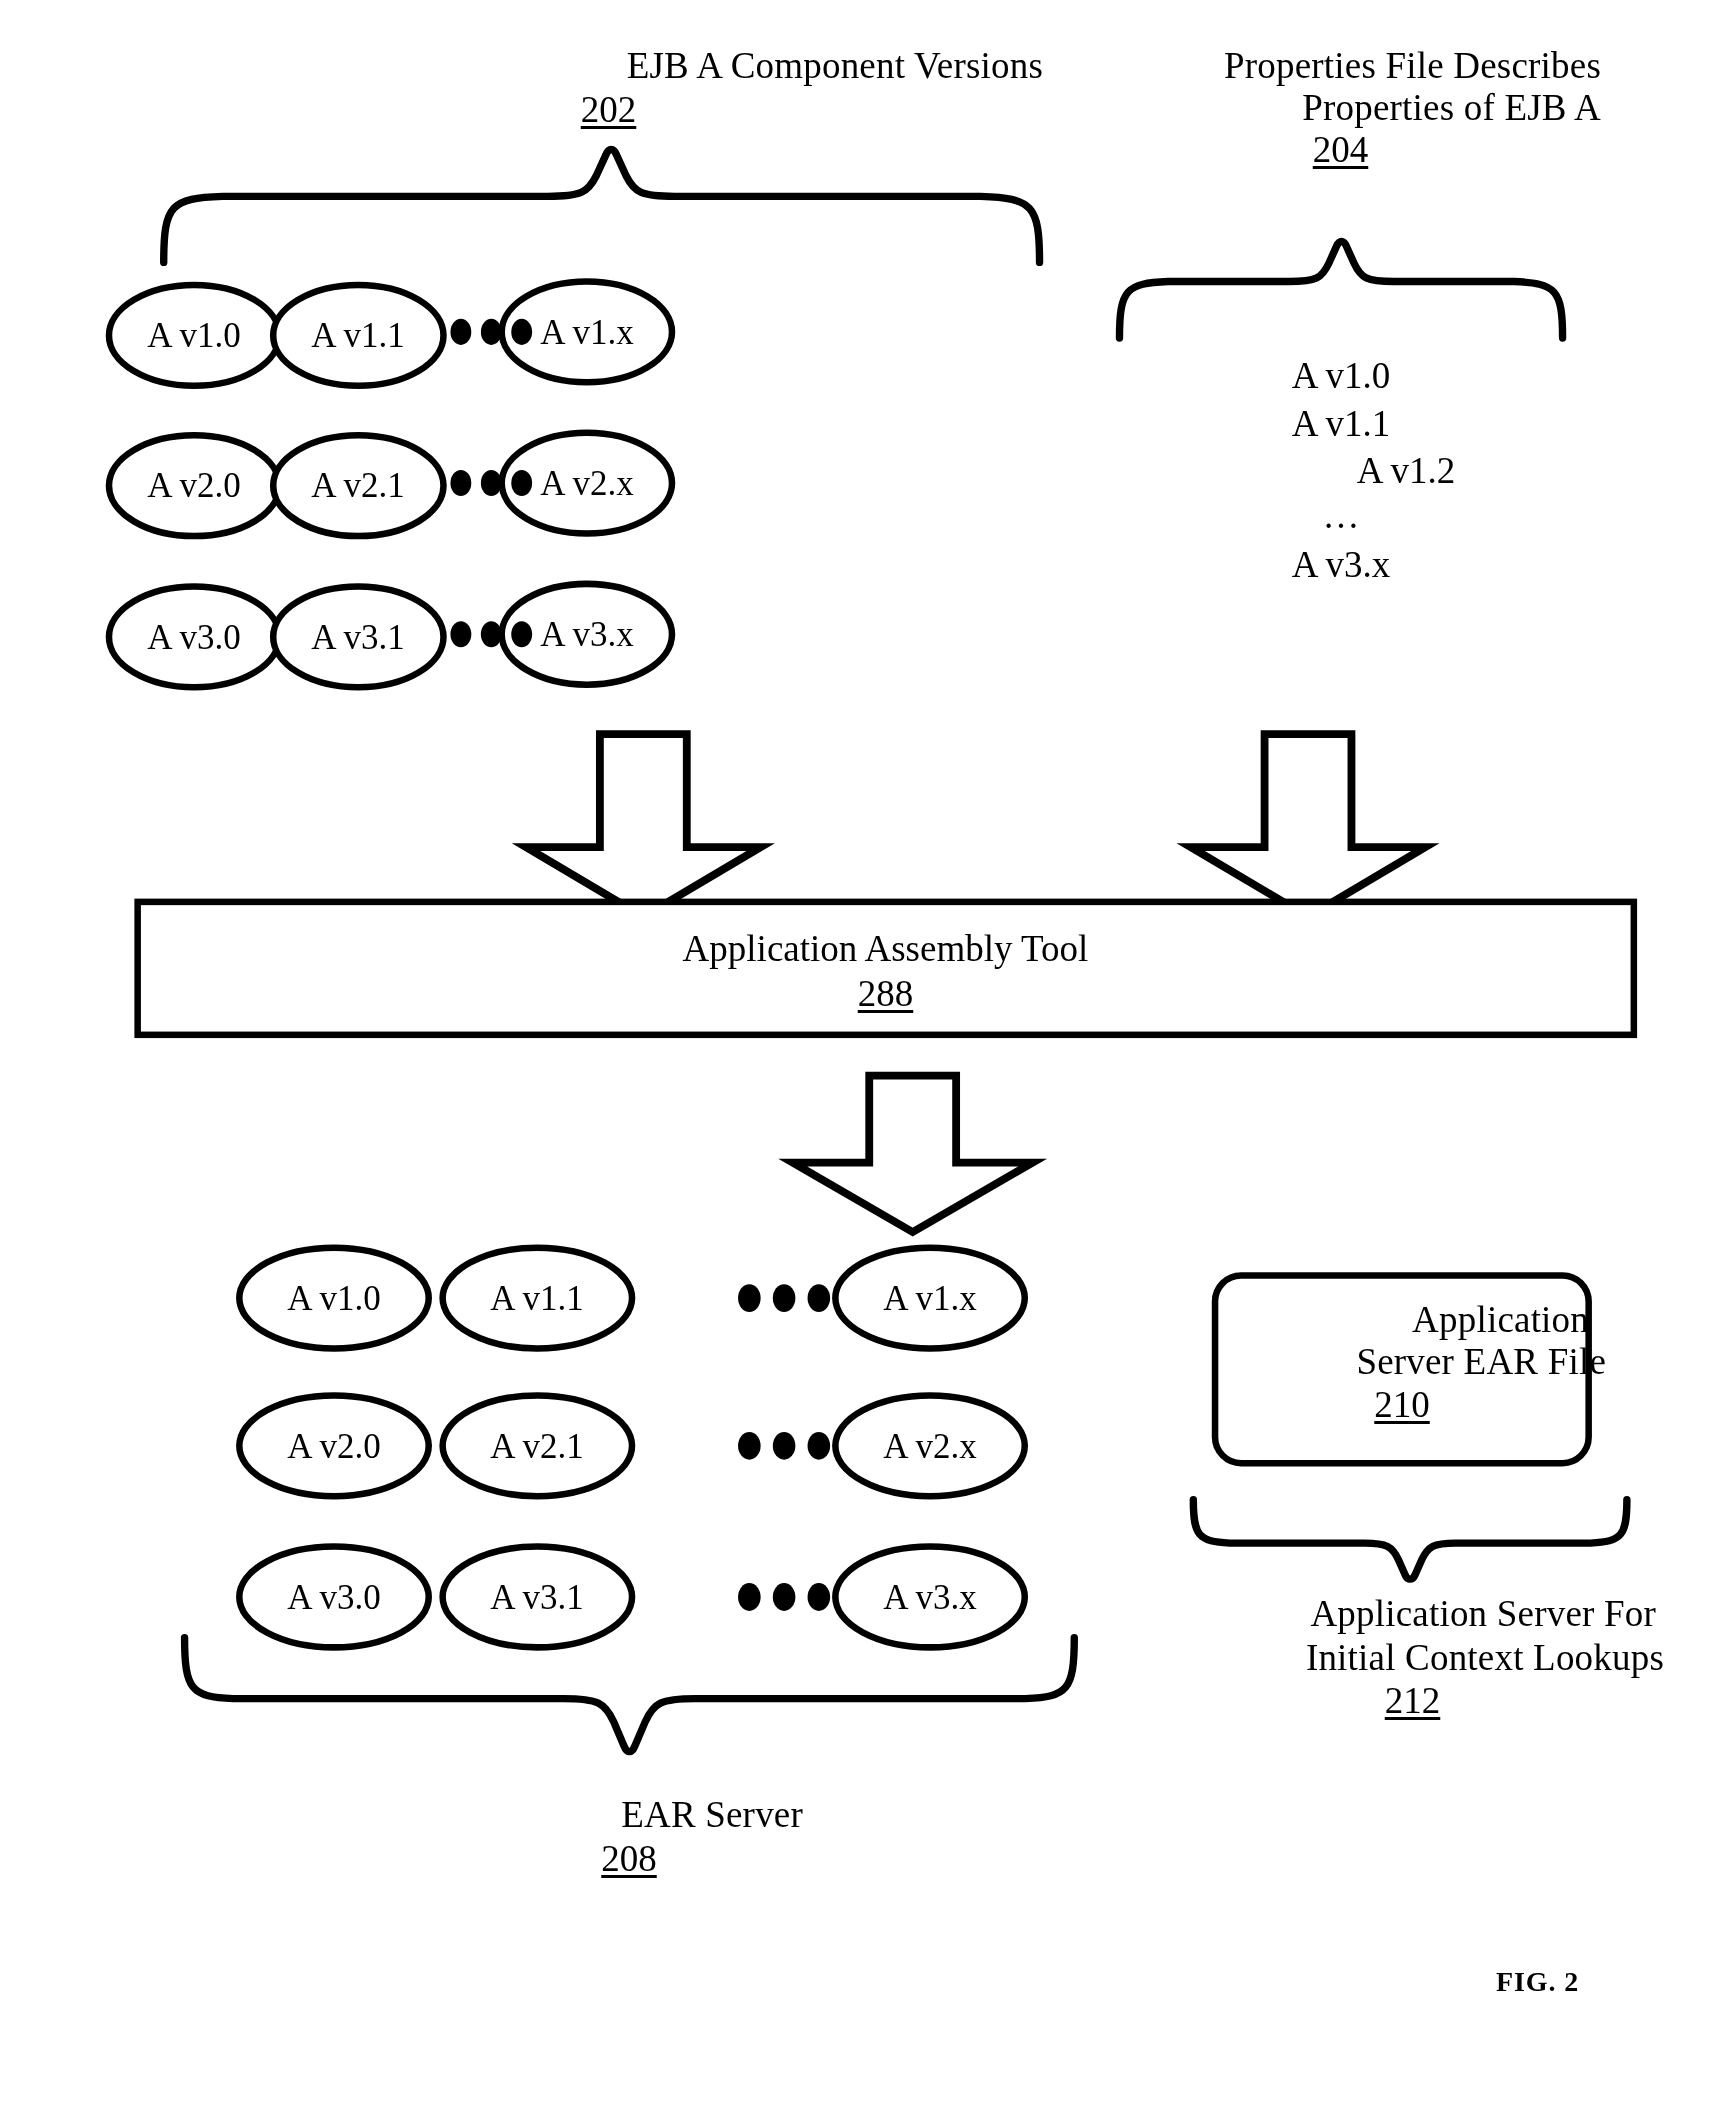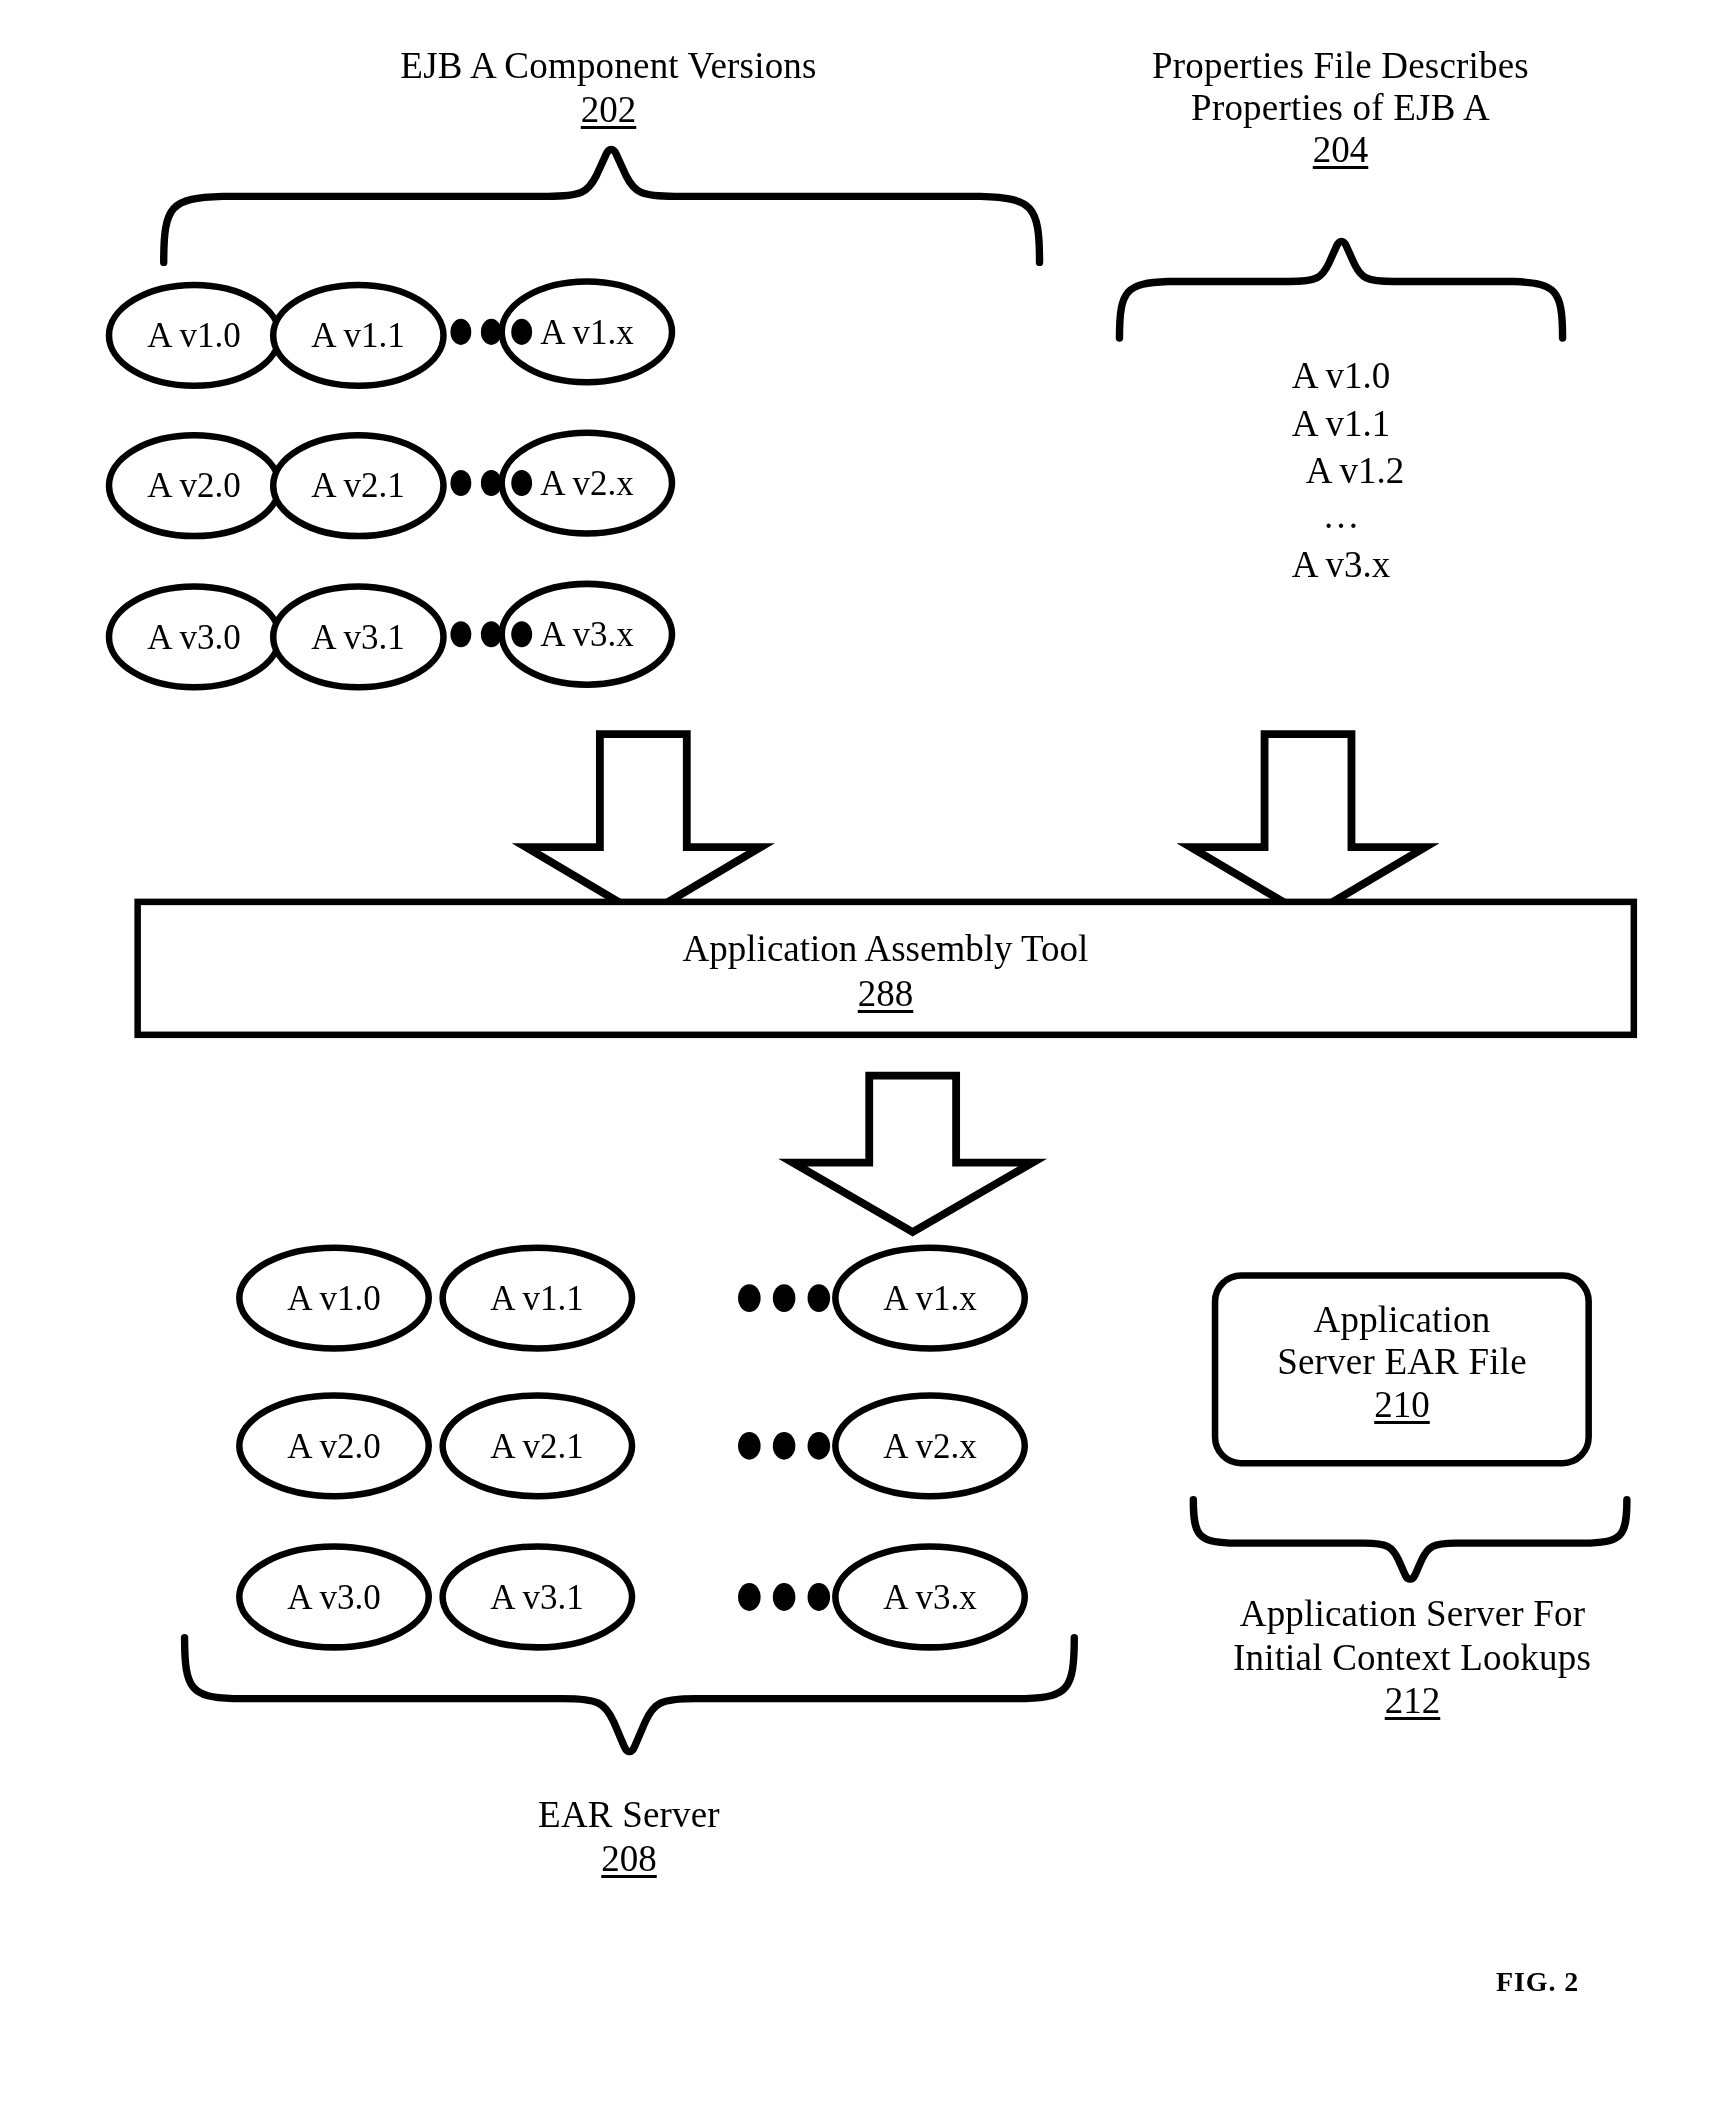--- a/index.html
+++ b/index.html
@@ -17,20 +17,21 @@
     overflow: hidden;
   }
   .abs { position: absolute; }
   .ctr { text-align: center; }
 
   
   .hdr {
     font-size: 37px;
     line-height: 45px;
     letter-spacing: 0.2px;
+    text-align: right;
   }
   .refnum {
     font-size: 37px;
     line-height: 45px;
     text-decoration: underline;
     text-underline-offset: 3.5px;
   }
   .node-label {
     font-size: 35px;
     line-height: 35px;
@@ -236,21 +237,21 @@
   <div class="abs ctr node-label" style="left:107px; top:468px; width:174px;">A v2.0</div>
   <div class="abs ctr node-label" style="left:271px; top:468px; width:174px;">A v2.1</div>
   <div class="abs ctr node-label" style="left:500px; top:466px; width:174px;">A v2.x</div>
 
   <div class="abs ctr node-label" style="left:107px; top:620px; width:174px;">A v3.0</div>
   <div class="abs ctr node-label" style="left:271px; top:620px; width:174px;">A v3.1</div>
   <div class="abs ctr node-label" style="left:500px; top:617px; width:174px;">A v3.x</div>
 
   <div class="abs ctr list-line" style="left:1167px; top:354px; width:348px;">A v1.0</div>
   <div class="abs ctr list-line" style="left:1167px; top:402px; width:348px;">A v1.1</div>
-  <div class="abs ctr list-line" style="left:1181px; top:449px; width:348px;text-align:center;">A v1.2</div>
+  <div class="abs ctr list-line" style="left:1232px; top:449px; width:348px;text-align:center;">A v1.2</div>
   <div class="abs ctr list-line" style="left:1167px; top:494px; width:348px;">…</div>
   <div class="abs ctr list-line" style="left:1167px; top:543px; width:348px;">A v3.x</div>
 
   <div class="abs ctr boxtext" style="left:137px; top:926px; width:1497px;">Application Assembly Tool</div>
   <div class="abs ctr refnum" style="left:137px; top:971px; width:1497px;">288</div>
 
   <div class="abs ctr node-label" style="left:247px; top:1281px; width:174px;">A v1.0</div>
   <div class="abs ctr node-label" style="left:450px; top:1281px; width:174px;">A v1.1</div>
   <div class="abs ctr node-label" style="left:843px; top:1281px; width:174px;">A v1.x</div>
 

